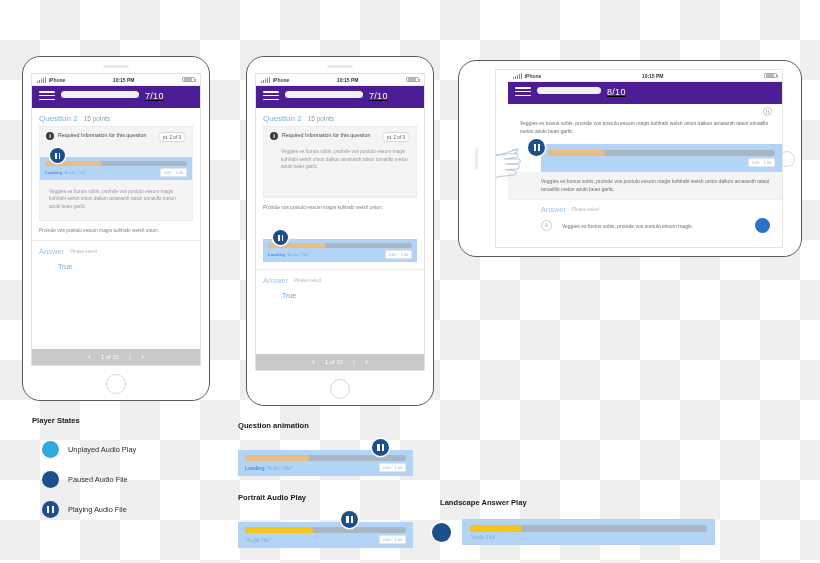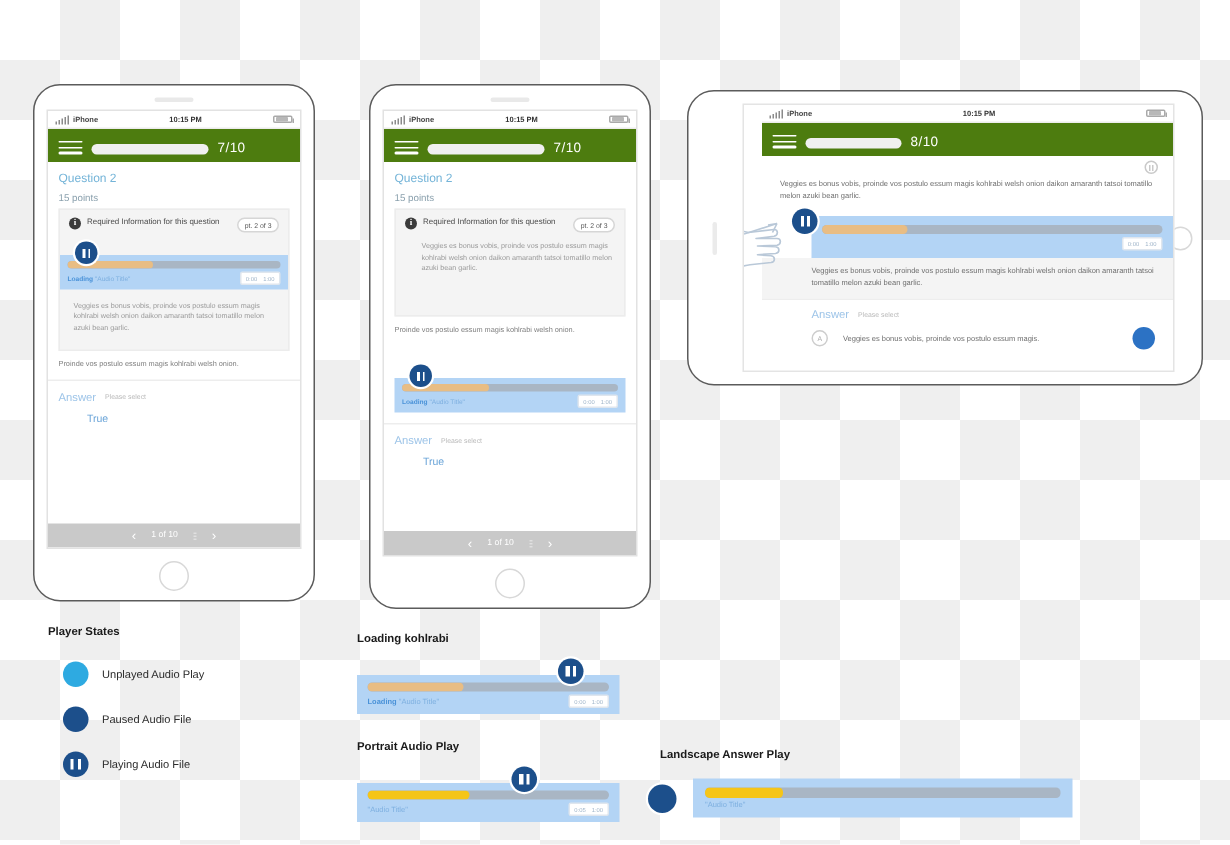--- a/index.html
+++ b/index.html
@@ -52,31 +52,31 @@
   .sig i:nth-child(1){height:2px;} .sig i:nth-child(2){height:3px;}
   .sig i:nth-child(3){height:4px;} .sig i:nth-child(4){height:5px;} .sig i:nth-child(5){height:6px;}
   .sb-carrier { font-weight:bold; font-size:5px; color:#444; }
   .sb-time { flex:1; text-align:center; font-weight:bold; font-size:5px; color:#333; }
   .sb-batt { width:13px; height:5.5px; border:0.7px solid #a9a9a9; border-radius:1.2px; position:relative; }
   .sb-batt::after{content:""; position:absolute; right:-2px; top:1.5px; width:1px; height:2.5px; background:#a9a9a9;}
   .sb-batt i{ position:absolute; left:0.7px; top:0.7px; bottom:0.7px; width:80%; background:#b8b8b8; border-radius:0.6px;}
 
   
   .prog-header {
-    background:#4d7c0f; display:flex; align-items:flex-end; gap:6px;
-    padding:5px 7px; height:22px;
+    background:#4c1d95; display:flex; align-items:flex-start; gap:6px;
+    padding:5px 7px; height:22px;text-decoration:underline;
   }
   .hamburger { width:16px; display:flex; flex-direction:column; gap:2.3px; }
   .hamburger i { display:block; height:1.6px; background:#ffffff; border-radius:1px; }
   .prog-track { flex:1; height:7px; background:#f0f0f0; border-radius:4px; overflow:hidden; max-width:78px;}
   .prog-fill { height:100%; background:#3dba8e; border-radius:4px; }
   .prog-count { font-size:9px; color:#ffffff; font-weight:400; letter-spacing:0.3px; }
 
   
-  .q-title { padding:6px 7px 3px; display:flex; align-items:baseline; gap:6px;flex-direction:column; }
+  .q-title { padding:6px 7px 3px; display:flex; align-items:baseline; gap:6px; }
   .q-title .qt { font-size:8px; color:#74b4d8; }
   .q-title .qp { font-size:6.5px; color:#8aa0ad; }
 
   .info-card { margin:0 7px; background:#f4f4f4; border:1px solid #ececec; }
   .info-row { display:flex; align-items:flex-start; gap:4px; padding:5px 6px 3px; }
   .info-icon { flex:0 0 auto; width:8px; height:8px; border-radius:50%; background:#3b3b3b; color:#fff;
                font-size:6px; line-height:8px; text-align:center; font-weight:bold; font-family:"Liberation Serif", serif;}
   .info-text { flex:1; font-size:5.3px; color:#4a4a4a; line-height:1.5; }
   .pt-badge { border:1px solid #d6d6d6; border-radius:7px; background:#fff; font-size:4.6px;
               color:#555; padding:1.5px 4px; white-space:nowrap; }
@@ -435,21 +435,21 @@
     <span class="circ" style="width:17px;height:17px;background:#1c4f8b;margin-left:10px;gap:2.4px;">
       <i style="display:block;width:2.2px;height:7.6px;background:#fff;"></i>
       <i style="display:block;width:2.2px;height:7.6px;background:#fff;"></i>
     </span>
     <span class="legend-label">Playing Audio File</span>
   </div>
 
 </div>
 
 <div style="position:absolute;left:238px;top:421px;width:175px;">
-  <div class="legend-title">Loading kohlrabi</div>
+  <div class="legend-title">Question animation</div>
   <div class="player-wrap" style="margin-top:20px;">
     <div class="player-btn" style="width:17px;height:17px;right:24px;top:-11px;">
       <span class="pause">
           <i style="width:2.2px;height:7.6px;"></i>
           <i style="width:2.2px;height:7.6px;"></i>
         </span>
     </div>
     <div class="scrubber" style="padding:5px 7px 4px;">
       <div class="scrub-track" style="height:6px;">
         <div class="scrub-fill" style="width:40%;background:#e8bd84"></div>

